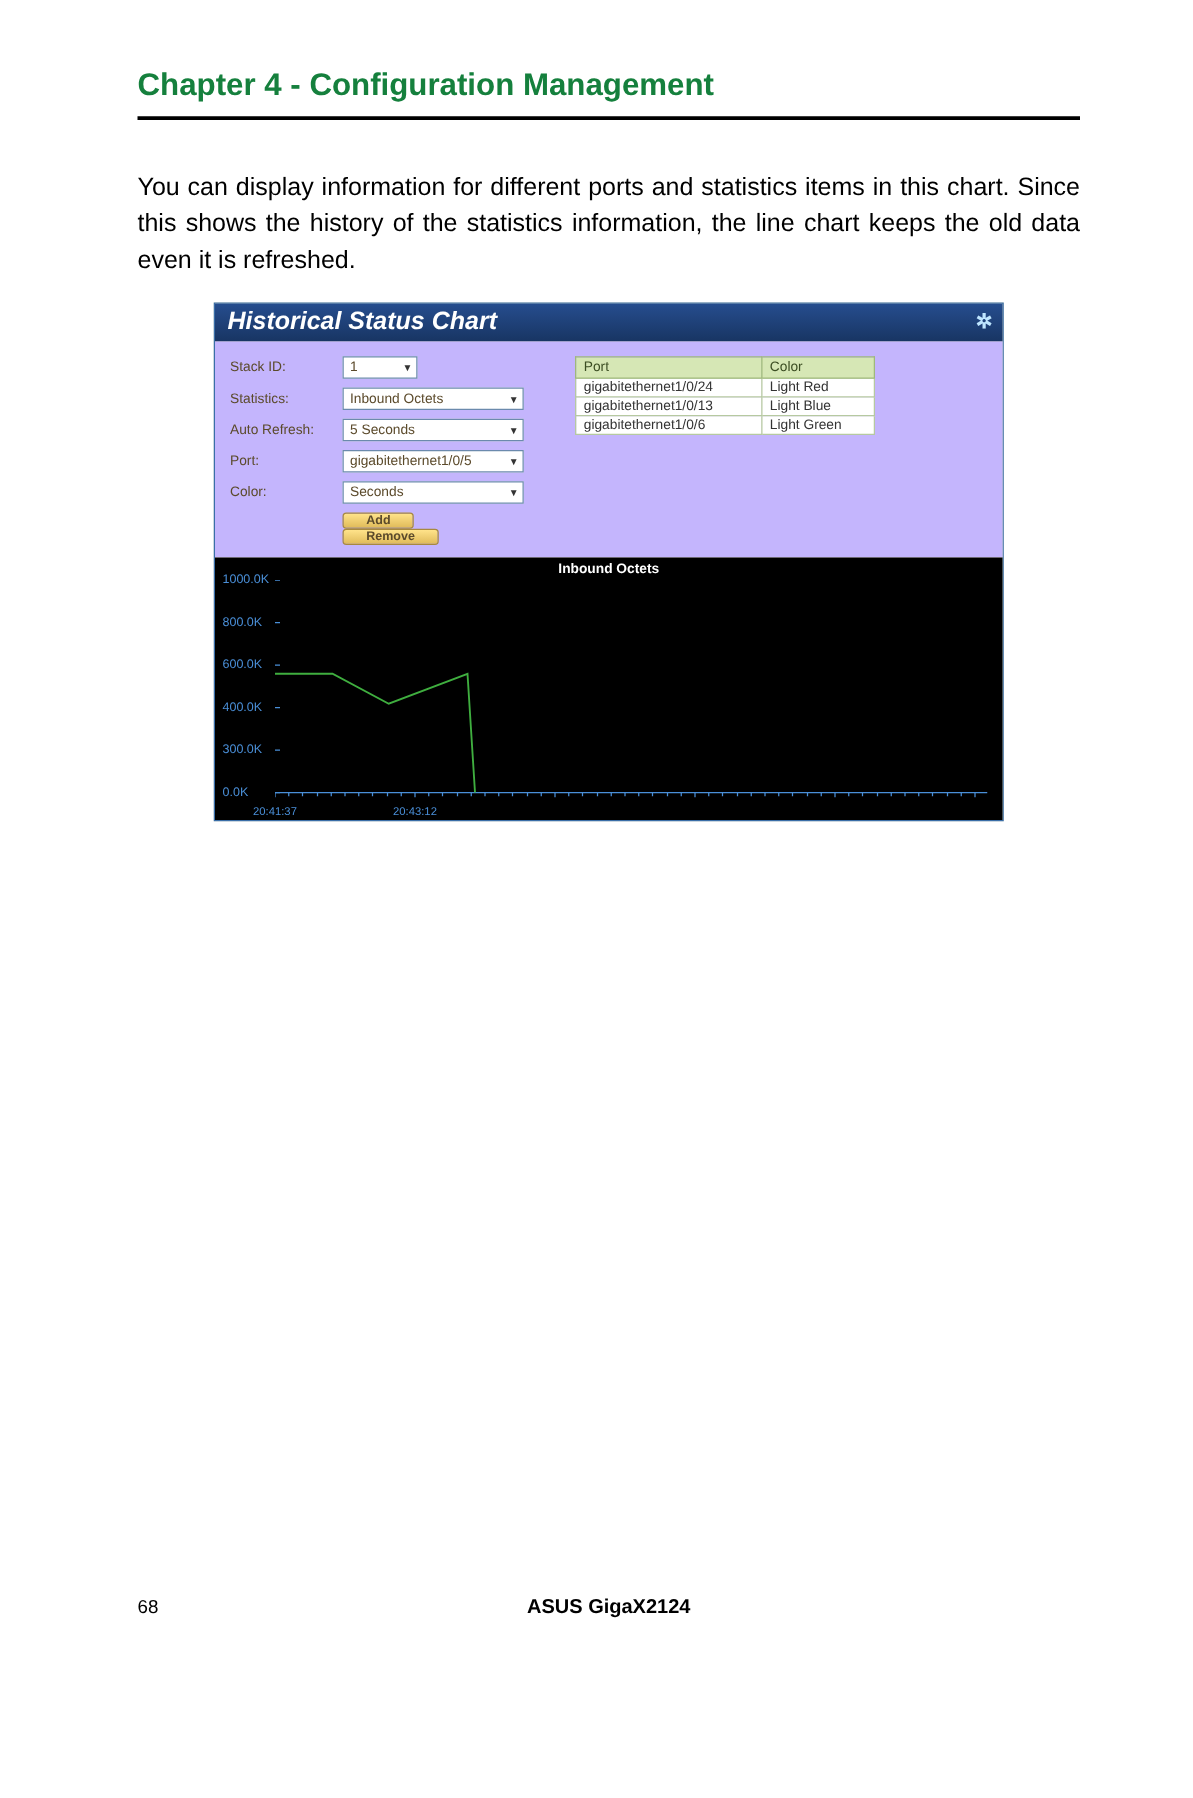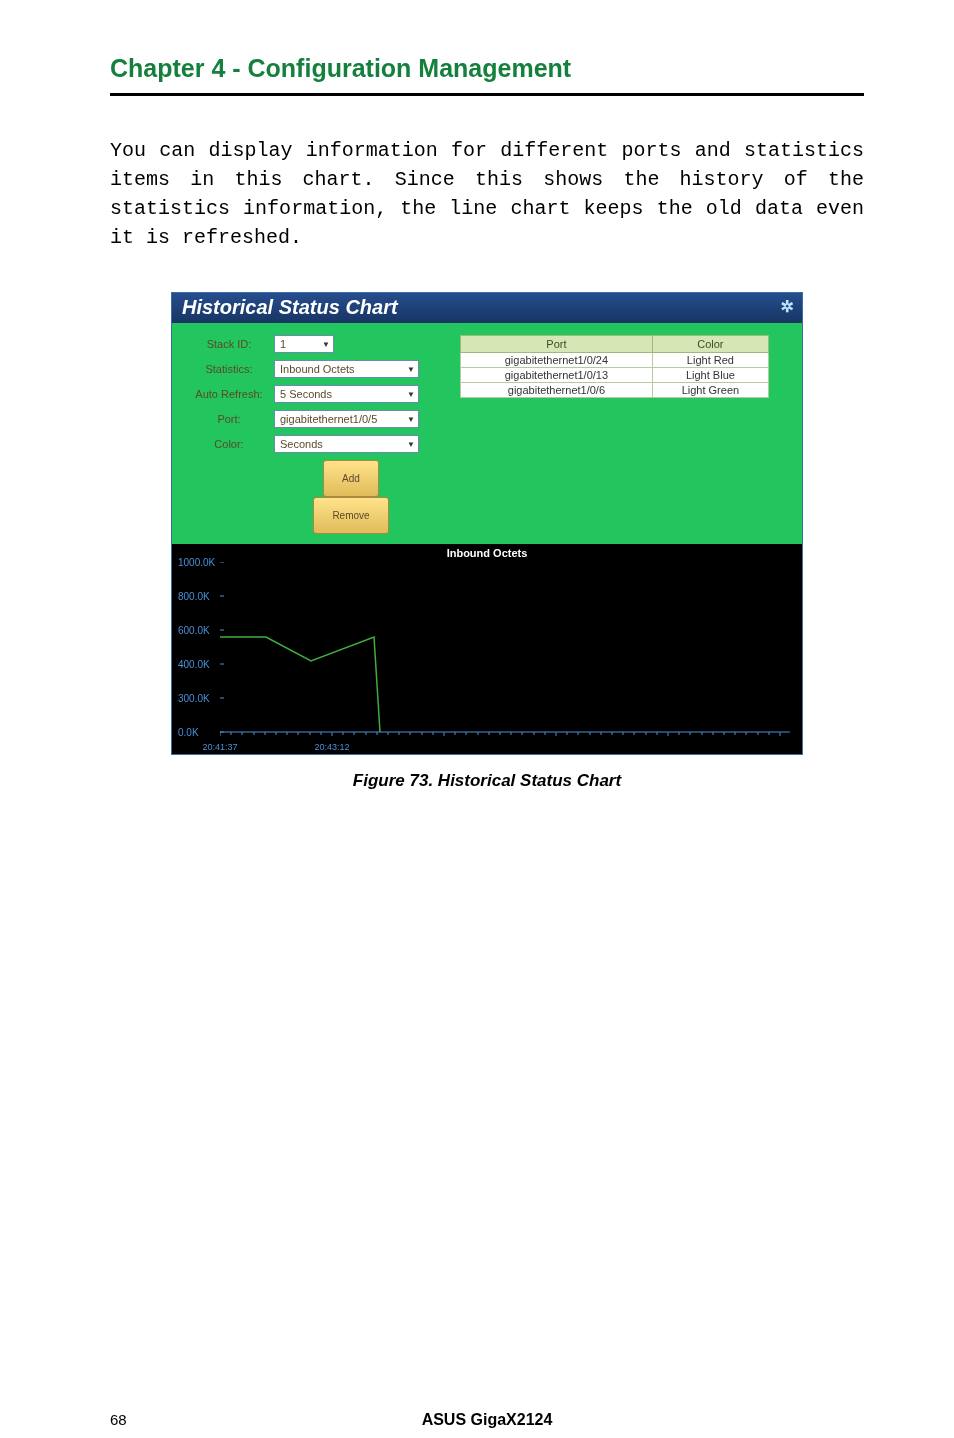--- a/index.html
+++ b/index.html
@@ -29,22 +29,21 @@
     font-weight: bold;
     margin: 0 0 24px 0;
   }
   .section-number {
     margin-right: 12px;
   }
   .body-text {
     font-size: 20px;
     line-height: 1.45;
     text-align: justify;
-    margin-bottom: 40px;
-    font-family: Liberation Mono, monospace;
+    margin-bottom: 19px;
   }
   .figure-wrap {
     text-align: center;
     margin-bottom: 12px;
   }
   .app-frame {
     display: inline-block;
     width: 630px;
     border: 1px solid #3a6ea8;
     text-align: left;
@@ -62,24 +61,23 @@
   }
   .title-bar .icon-right {
     position: absolute;
     right: 8px;
     top: 4px;
     font-style: normal;
     font-size: 16px;
     color: #bfe6ff;
   }
   .form-area {
-    background: #22c55e;
+    background: #c4b5fd;
     padding: 12px 12px 10px 12px;
     display: flex;
-    text-align: center;
   }
   .form-left {
     width: 270px;
     font-size: 11px;
     color: #5b4a2b;
   }
   .form-row {
     display: flex;
     align-items: center;
     margin-bottom: 7px;
@@ -107,33 +105,33 @@
   .btn-row {
     margin-top: 6px;
     padding-left: 90px;
   }
   .btn {
     display: inline-block;
     background: linear-gradient(#ffe38a, #e0bb5a);
     border: 1px solid #a8893e;
     border-radius: 3px;
     font-size: 10px;
-    padding: 12px 18px;
+    padding: 0 18px;
     color: #5b4a2b;
     margin-right: 26px;
     cursor: pointer;
-    font-weight: normal;
+    font-weight: bold;
   }
   .form-right {
     flex: 1;
     padding-left: 6px;
   }
   .data-table {
     border-collapse: collapse;
-    width: 309px;
+    width: 240px;
     font-size: 11px;
   }
   .data-table th {
     background: #d6e7b5;
     border: 1px solid #9fb97b;
     padding: 2px 6px;
     font-weight: normal;
     color: #3b4d22;
   }
   .data-table td {
@@ -396,21 +394,20 @@
                 <line x1="560" y1="170" x2="560" y2="174"></line>
             </g>
 
             <polyline fill="none" stroke="#3fae3f" stroke-width="1.5" points="0,75 46,75 91,99 154,75 160,170"></polyline>
           </svg>
         </div>
       </div>
 
     </div>
 
-    <div class="figure-caption">Figure 73. Historical Status Chart</div>
   </div>
 
   <div class="footer">
     <div class="pageno">68</div>
     <div class="product">ASUS GigaX2124</div>
     <div style="width:60px"></div>
   </div>
 
 </div>
 

